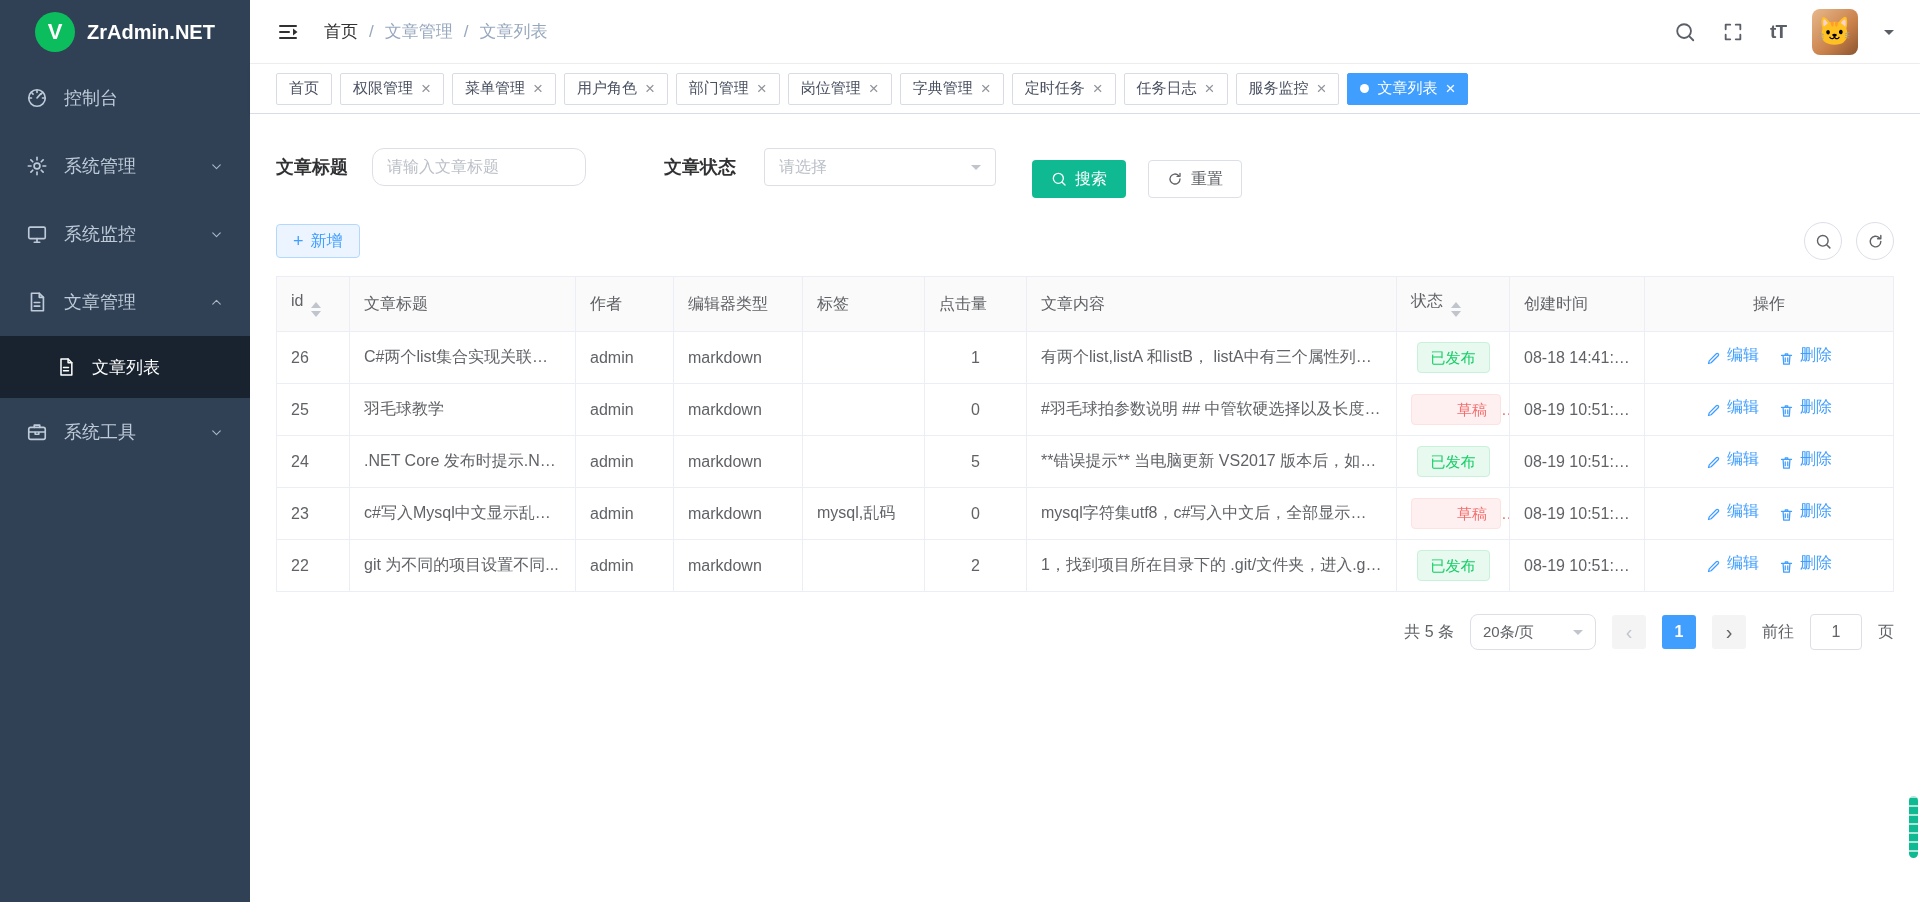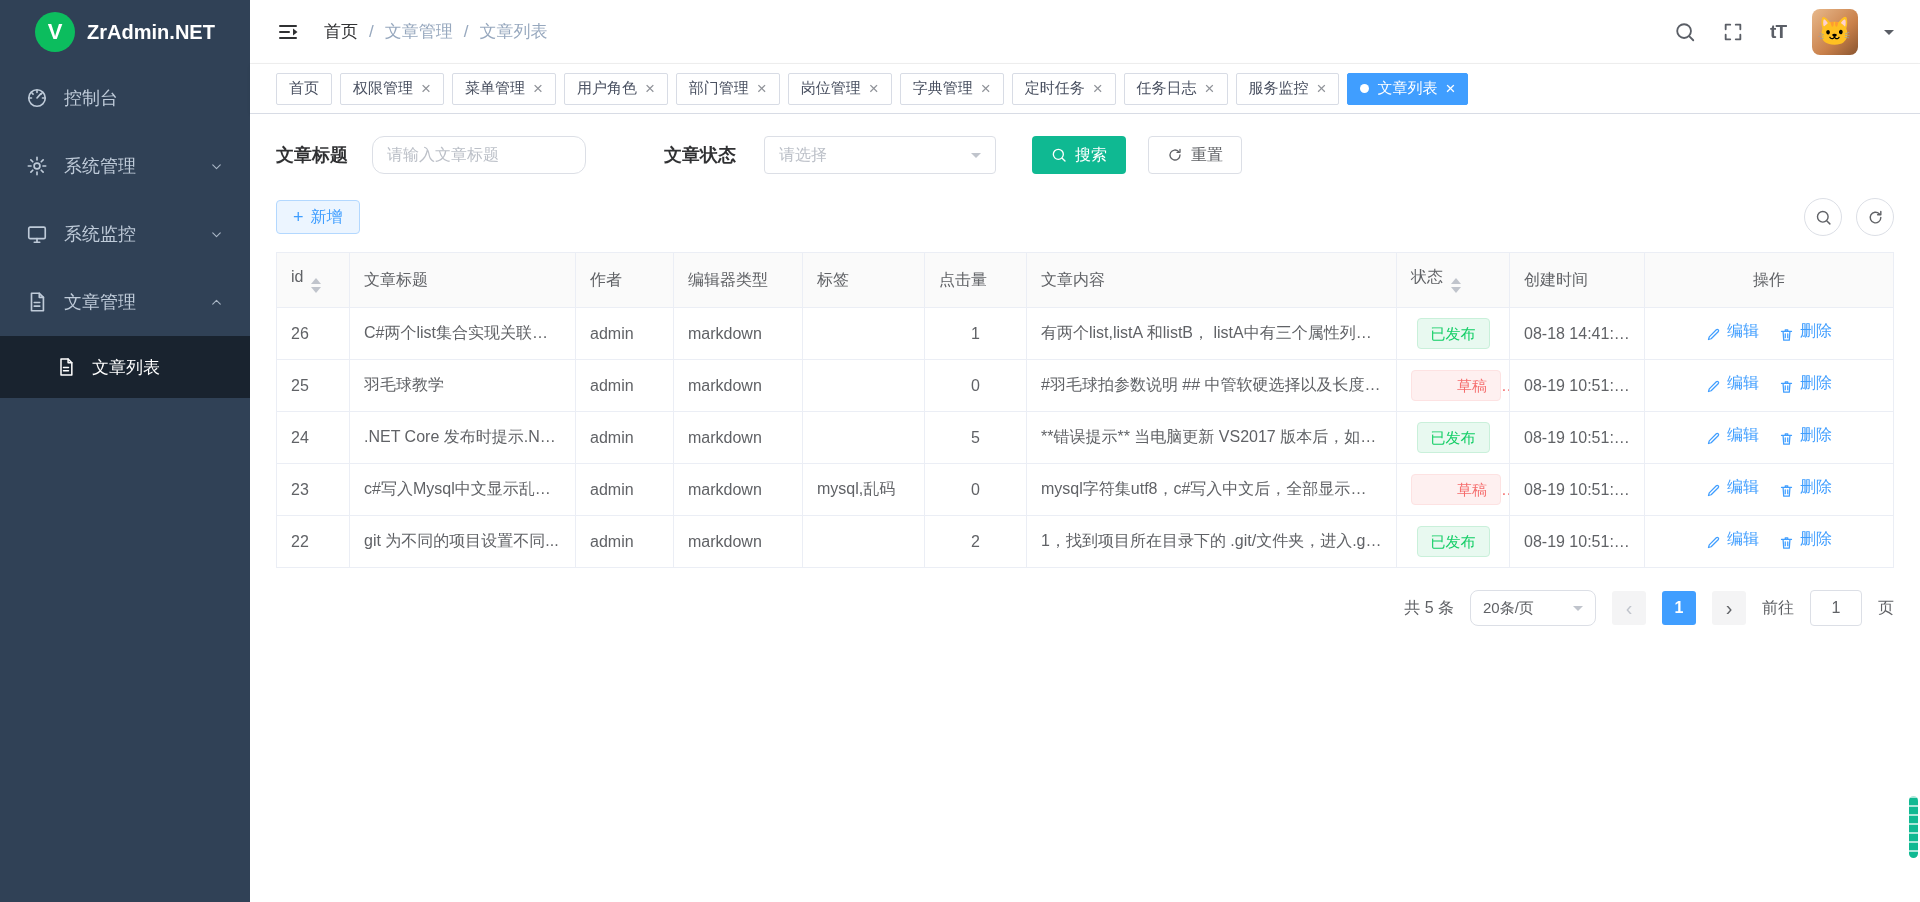--- a/index.html
+++ b/index.html
@@ -52,21 +52,21 @@
   .content { flex:1; padding:22px 26px; background:#fff; overflow:hidden; }
 
   .filter-row { display:flex; align-items:center; }
   .f-label { font-size:18px; font-weight:700; color:#303133; white-space:nowrap; }
   .lbl1 { margin-right:24px; }
   .lbl2 { margin-left:78px; margin-right:28px; }
   .f-input { width:214px; height:38px; border:1px solid #dcdfe6; border-radius:12px; padding:0 14px; font-size:16px; color:#606266; outline:none; font-family:"Liberation Sans",sans-serif; }
   .f-input::placeholder { color:#bcc0c8; }
   .f-select { width:232px; height:38px; border:1px solid #dcdfe6; border-radius:4px; display:flex; align-items:center; justify-content:space-between; padding:0 14px; color:#bcc0c8; font-size:16px; cursor:pointer; background:#fff; }
   .sel-caret { width:0; height:0; border:5px solid transparent; border-top-color:#c0c4cc; margin-top:5px; }
-  .btn { height:38px; display:inline-flex; align-items:center; gap:8px; border-radius:4px; font-size:16px; padding:0 18px; cursor:pointer; border:1px solid transparent; font-family:"Liberation Sans",sans-serif; }
+  .btn { height:38px; display:inline-flex; align-items:center; gap:8px; border-radius:4px; font-size:16px; padding:0 18px; cursor:pointer; border:1px solid transparent; font-family:"Liberation Sans",sans-serif;margin-top:24px; }
   .btn svg { width:16px; height:16px; stroke-width:2; }
   .btn-search { background:#0fb992; color:#fff; margin-left:36px; }
   .btn-reset { background:#fff; border-color:#dcdfe6; color:#606266; margin-left:22px; }
 
   .toolbar { display:flex; align-items:center; justify-content:space-between; margin-top:24px; }
   .btn-add { height:34px; background:#ecf5ff; border:1px solid #b3d8ff; color:#409eff; font-size:16px; padding:0 16px; border-radius:4px; display:inline-flex; align-items:center; gap:7px; cursor:pointer; }
   .add-plus { font-size:18px; line-height:1; }
   .toolbar-icons { display:flex; gap:14px; }
   .icon-circle { width:38px; height:38px; border-radius:50%; border:1px solid #dcdfe6; display:flex; align-items:center; justify-content:center; color:#606266; cursor:pointer; background:#fff; }
   .icon-circle svg { width:17px; height:17px; stroke-width:2; }
@@ -215,20 +215,33 @@
           </svg>
         </span>
     </div>
     <div class="menu-item menu-sub">
       <span class="mi-icon">
           <svg class="ic">
             <use href="#i-doc"></use>
           </svg>
         </span>
       <span class="mi-label">文章列表</span>
+    </div>
+    <div class="menu-item">
+      <span class="mi-icon">
+          <svg class="ic">
+            <use href="#i-toolbox"></use>
+          </svg>
+        </span>
+      <span class="mi-label">系统工具</span>
+      <span class="mi-arrow">
+          <svg class="ic">
+            <use href="#i-chev-down"></use>
+          </svg>
+        </span>
     </div>
   </nav>
 </aside>
 
 <div class="main">
 
   <header class="navbar">
     <span class="hamburger"><svg class="ic-fill">
           <use href="#i-fold"></use>
         </svg></span>

